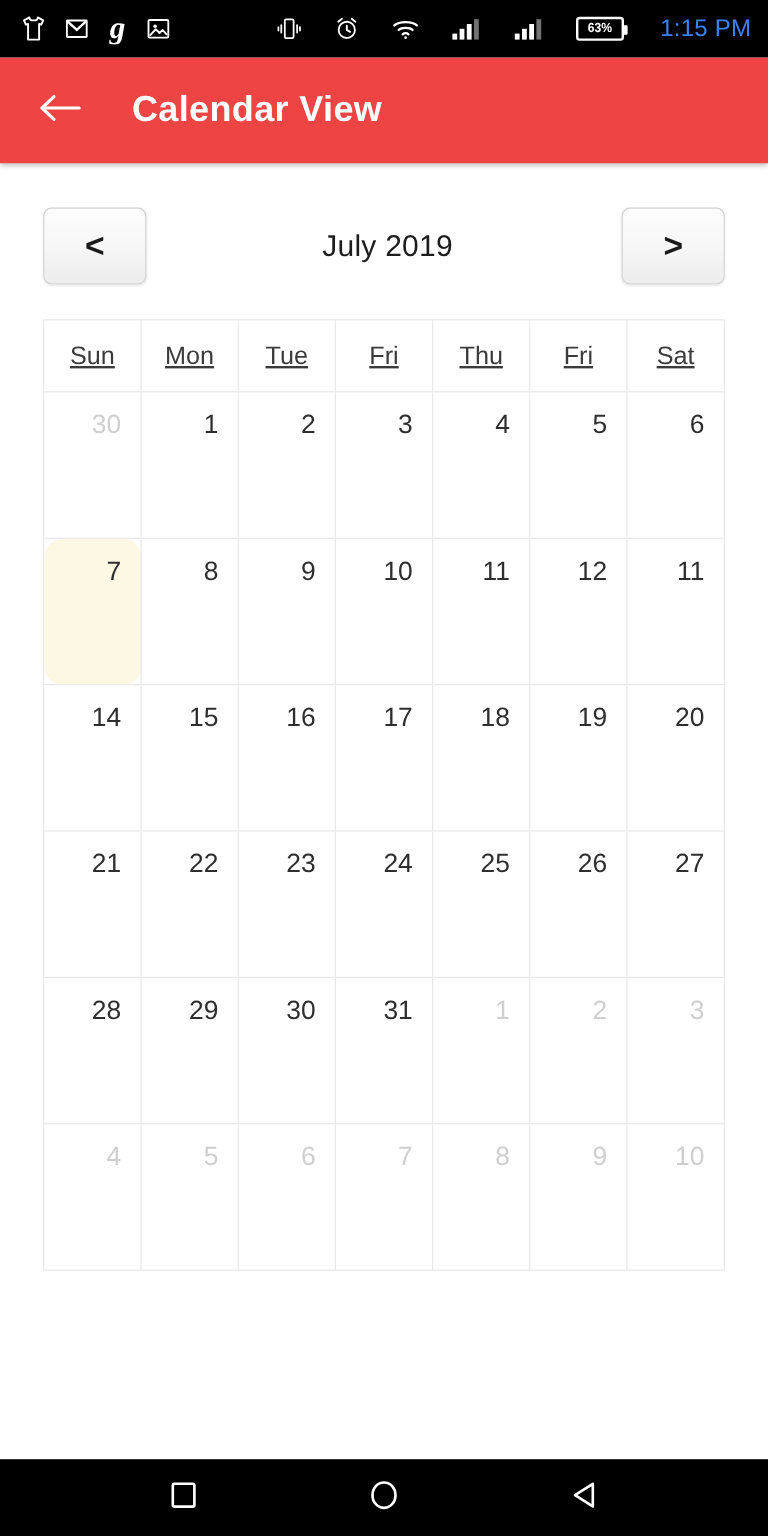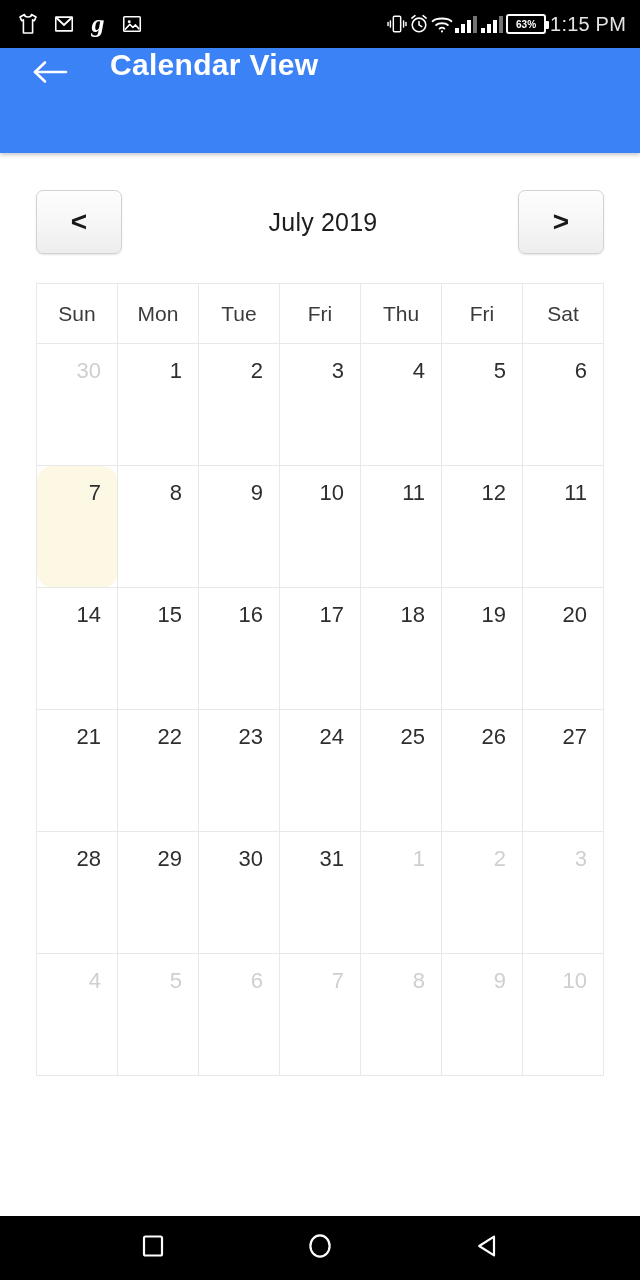--- a/index.html
+++ b/index.html
@@ -32,28 +32,28 @@
     flex: 0 0 auto;
   }
   .status-left {
     display: flex;
     align-items: center;
     gap: 13px;
   }
   .status-right {
     display: flex;
     align-items: center;
-    gap: 0;
+    gap: 26px;
   }
   .sicon {
     display: block;
     line-height: 0;
   }
   .status-time {
-    color: #e5e5e5;
+    color: #3b82f6;
     font-size: 20px;
     font-weight: 400;
     letter-spacing: 0.2px;
     margin-left: 4px;
     white-space: nowrap;
   }
   .battery {
     position: relative;
     width: 40px;
     height: 20px;
@@ -76,24 +76,24 @@
   .battery-text {
     color: #ffffff;
     font-size: 11px;
     font-weight: 700;
     line-height: 1;
     transform: scaleX(0.92);
   }
 
   
   .app-bar {
-    height: 105px;
-    background: #3b82f6;
-    display: flex;
-    align-items: flex-start;
+    height: 88px;
+    background: #ef4444;
+    display: flex;
+    align-items: center;
     padding-left: 24px;
     flex: 0 0 auto;
     position: relative;
     z-index: 5;
     box-shadow: 0 2px 4px rgba(0,0,0,0.22);
   }
   .back-btn {
     width: 52px;
     height: 52px;
     display: flex;
@@ -162,20 +162,21 @@
   .calendar td {
     border: 1px solid #e8e8e8;
     background: #ffffff;
   }
   .calendar th {
     height: 60px;
     font-size: 21px;
     font-weight: 400;
     color: #3b3b3b;
     vertical-align: middle;
+    text-decoration: underline;
   }
   .calendar td {
     height: 122px;
     vertical-align: top;
     text-align: right;
     padding: 14px 16px 0 0;
     font-size: 22px;
     font-weight: 400;
     color: #2e2e2e;
     cursor: pointer;

